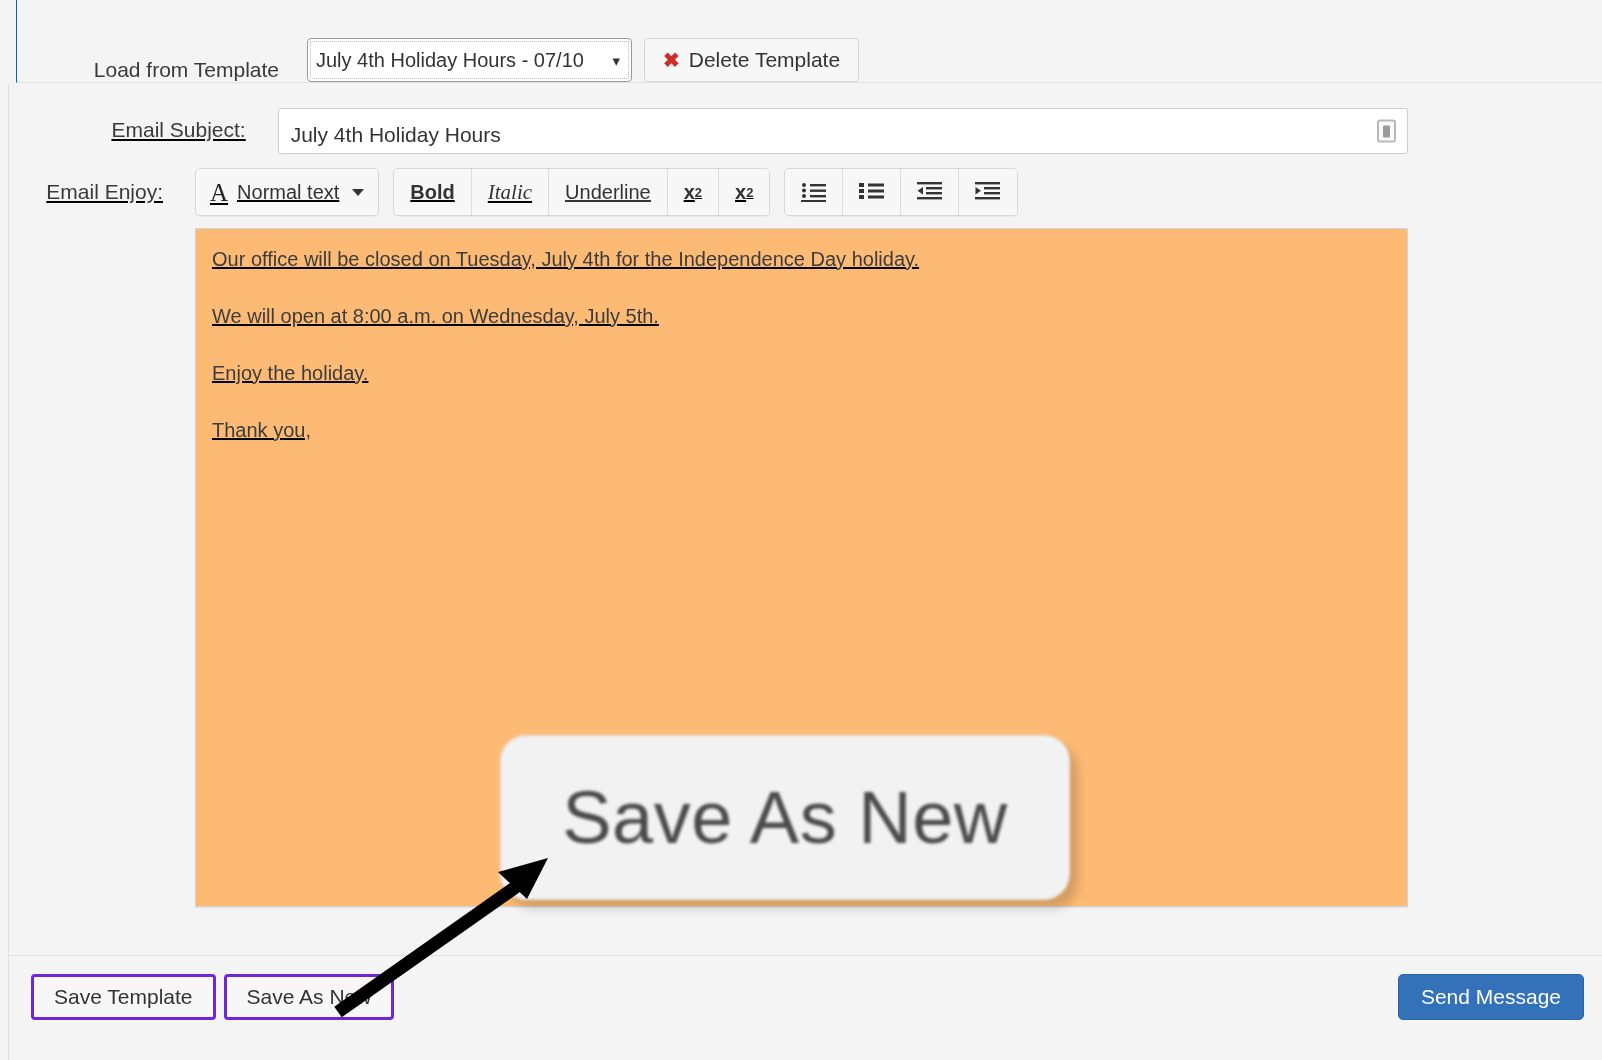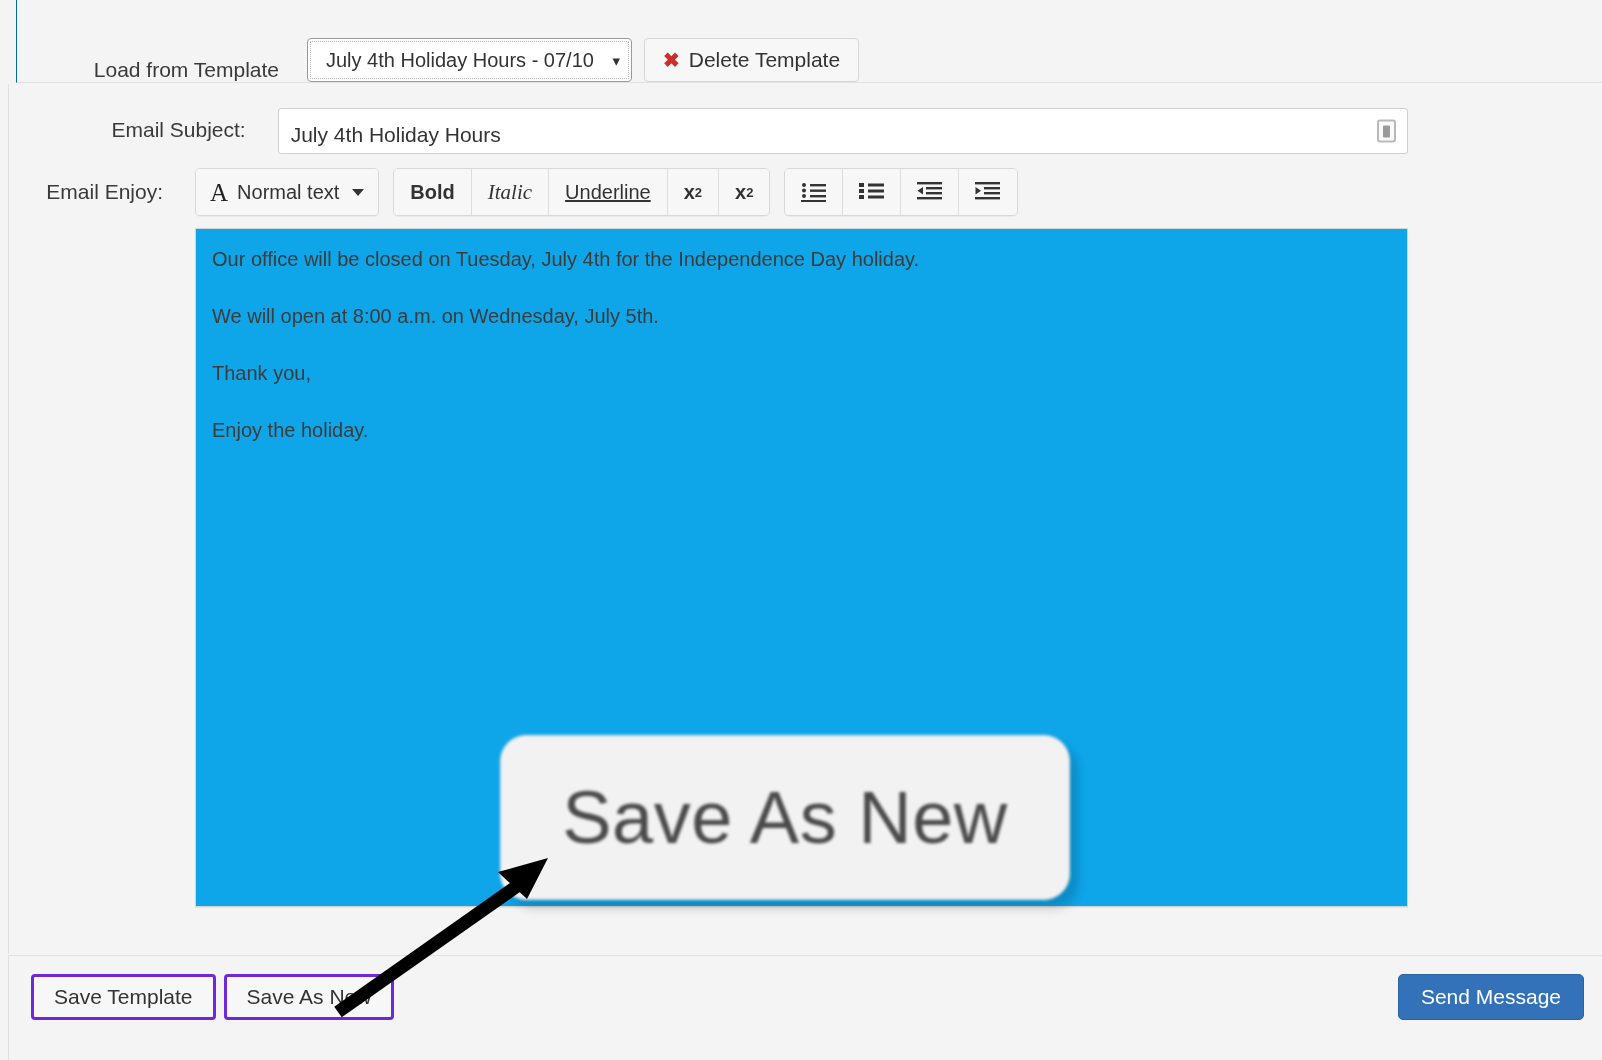--- a/index.html
+++ b/index.html
@@ -33,21 +33,21 @@
     white-space: nowrap;
   }
   .template-select-wrap { margin-left: 28px; position: relative; }
   .template-select {
     width: 325px; height: 44px;
     font-size: 20px; color: #333;
     font-family: "Liberation Sans", sans-serif;
     background: #ffffff;
     border: 1px solid #9a9a9a;
     border-radius: 4px;
-    padding: 0 34px 0 18px;
+    padding: 0 34px 0 8px;
     outline: 1px dotted #bdbdbd;
     outline-offset: -4px;
     appearance: none; -webkit-appearance: none;
     overflow: hidden; text-overflow: clip; white-space: nowrap;
   }
   .select-caret {
     position: absolute; right: 12px; top: 50%;
     transform: translateY(-50%);
     pointer-events: none;
     font-size: 15px; color: #333; line-height: 1;
@@ -66,20 +66,21 @@
     white-space: nowrap;
   }
   .x-icon { color: #c9302c; font-size: 20px; font-weight: bold; line-height: 1; }
 
   
   .form-area {
     position: absolute;
     left: 8px; top: 84px; width: 1400px; height: 870px;
     border-left: 1px solid #e0e0e0;
     background: #f4f4f4;
+    text-decoration: underline;
   }
 
   .row { display: flex; align-items: flex-start; }
 
   .field-label {
     width: 254px; text-align: right;
     font-size: 21px; color: #3a3a3a;
     white-space: nowrap;
   }
 
@@ -160,21 +161,21 @@
   .b-italic { font-style: italic; font-family: "Liberation Serif", serif; font-size: 21px; }
   .b-underline { text-decoration: underline; }
   .sub-sup { font-weight: bold; font-size: 20px; }
   .sub-sup sub { font-size: 13px; }
   .sub-sup sup { font-size: 13px; }
   .list-group .tool-btn { min-width: 58px; padding: 0; }
 
   .editor-canvas {
     margin-top: 12px;
     width: 1213px; height: 679px;
-    background: #0ea5e9;
+    background: #fdba74;
     border: 1px solid #d4d4d4;
     box-shadow: 0 1px 1px rgba(0,0,0,0.06);
     padding: 18px 16px;
     overflow: hidden;
   }
   .editor-canvas p {
     margin: 0 0 32px 0;
     font-size: 20px; color: #3c3c3c;
     line-height: 1.25;
   }
@@ -336,22 +337,22 @@
                 </g>
               </svg>
             </button>
           </div>
 
         </div>
 
         <div class="editor-canvas">
           <p>Our office will be closed on Tuesday, July 4th for the Independence Day holiday.</p>
           <p>We will open at 8:00 a.m. on Wednesday, July 5th.</p>
+          <p>Enjoy the holiday.</p>
           <p>Thank you,</p>
-          <p>Enjoy the holiday.</p>
         </div>
 
       </div>
     </div>
   </div>
 
   <div class="footer">
     <div class="footer-left">
       <button class="footer-btn">Save Template</button>
       <button class="footer-btn">Save As New</button>

